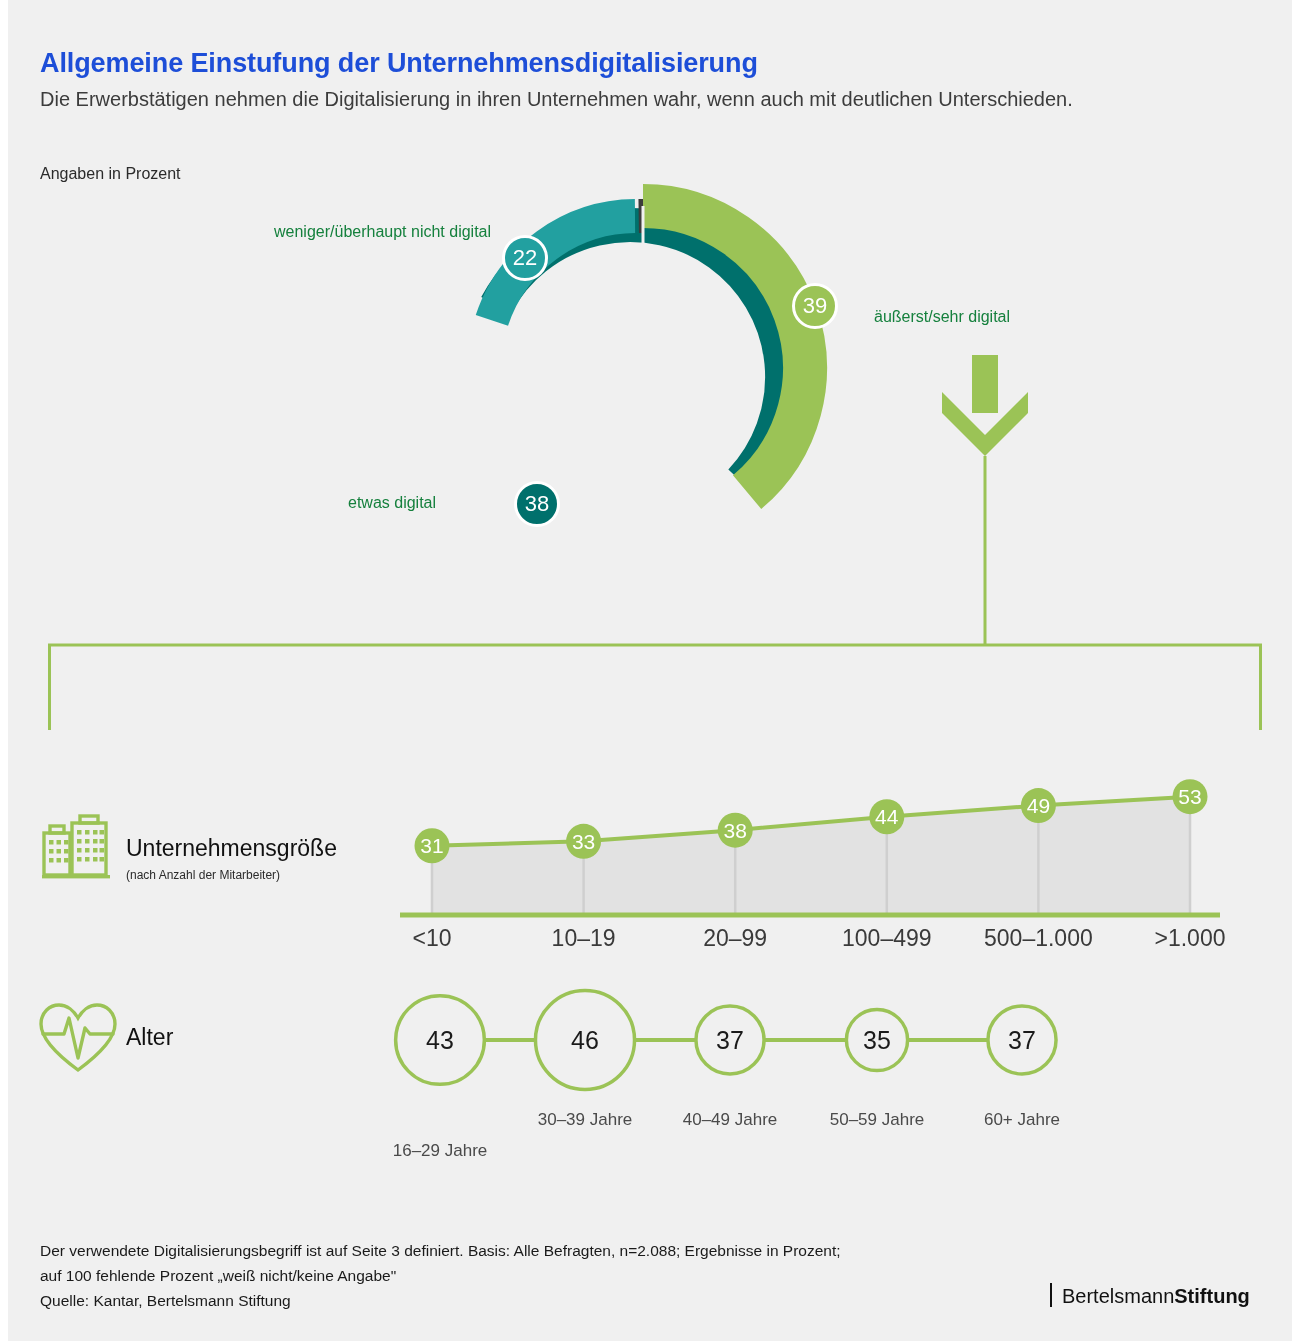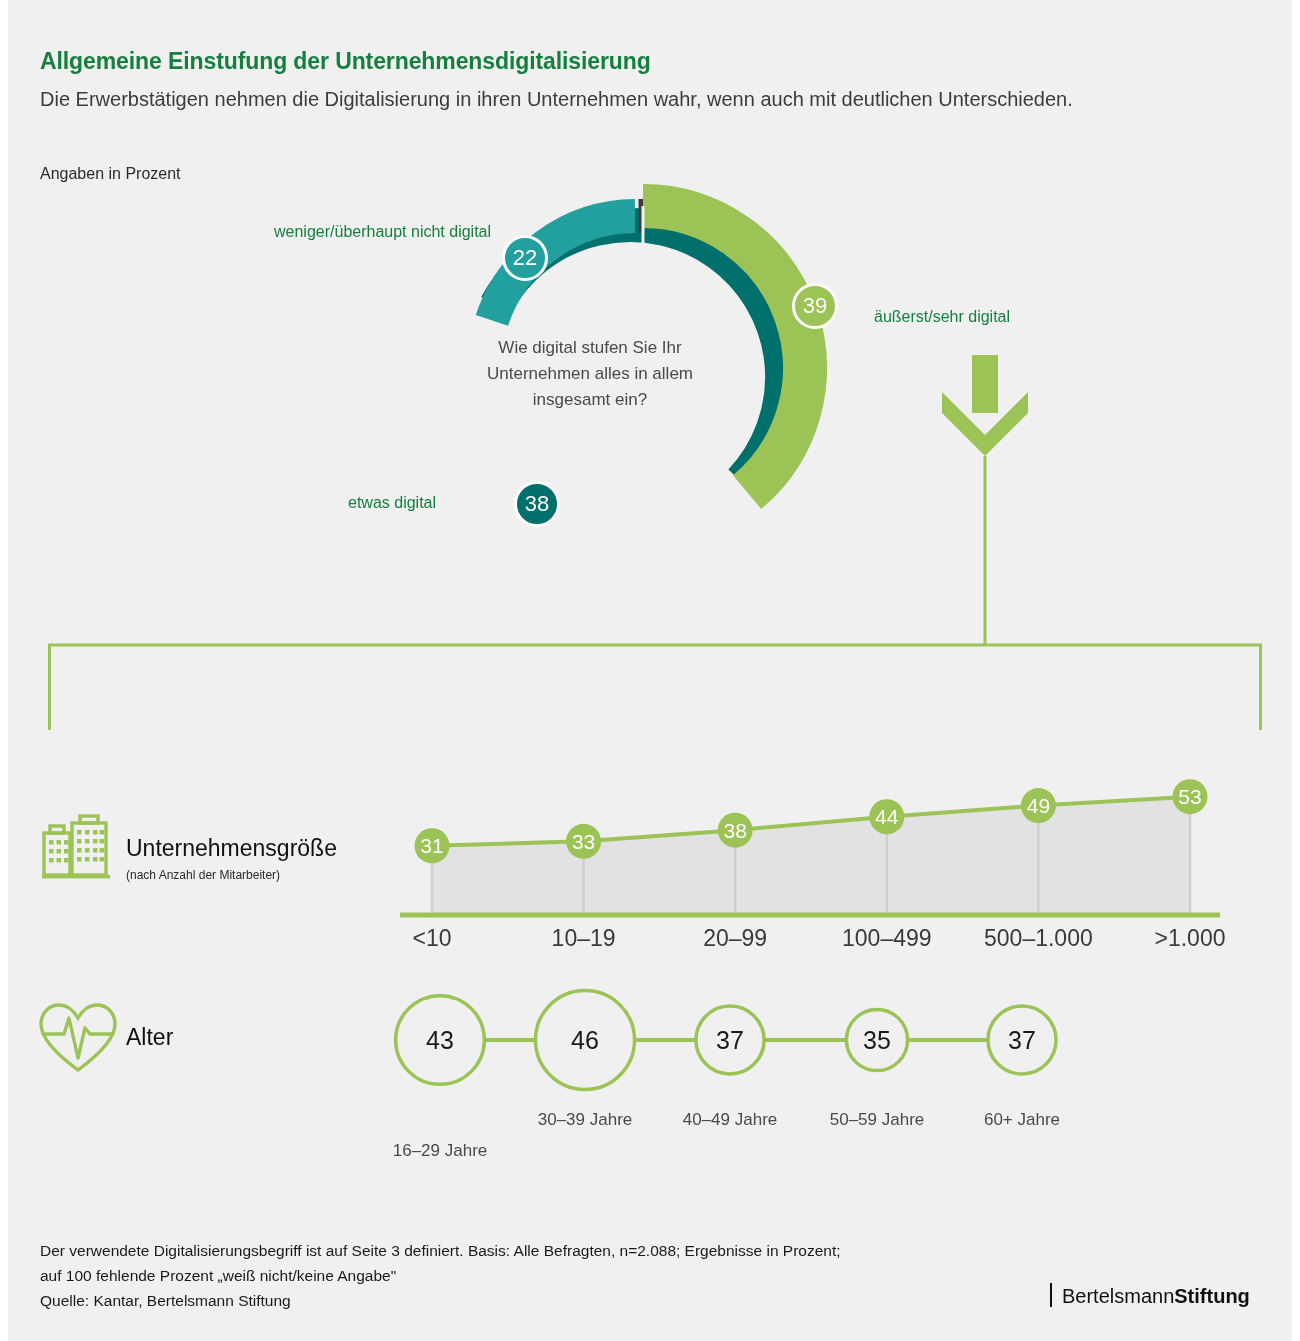--- a/index.html
+++ b/index.html
@@ -14,21 +14,21 @@
     border-left:8px solid #ffffff;
     border-right:8px solid #ffffff;
   }
   #inner{position:absolute;left:-8px;top:0;width:1300px;height:1341px;}
 
   .abs{position:absolute;}
 
   
   #title{
     left:40px;top:48px;
-    font-size:23px;font-weight:bold;color:#15803d;
+    font-size:27px;font-weight:bold;color:#1d4ed8;
     letter-spacing:-0.1px;
   }
   #subtitle{
     left:40px;top:88px;
     font-size:20px;color:#3c3c3c;font-weight:400;
   }
   #unit-note{
     left:40px;top:165px;
     font-size:16px;color:#2b2b2b;
   }
@@ -113,21 +113,20 @@
   </svg>
 
   <div class="abs donut-badge" id="badge-39">39</div>
   <div class="abs donut-badge" id="badge-22">22</div>
   <div class="abs donut-badge" id="badge-38">38</div>
 
   <div class="abs donut-label" id="label-weniger">weniger/überhaupt nicht digital</div>
   <div class="abs donut-label" id="label-etwas">etwas digital</div>
   <div class="abs donut-label" id="label-aeusserst">äußerst/sehr digital</div>
 
-  <div id="donut-center-text">Wie digital stufen Sie Ihr Unternehmen alles in allem insgesamt ein?</div>
 
   <svg class="abs" id="bracket" viewBox="0 0 1300 480">
 
     <g fill="#9bc356">
       <rect x="972" y="75" width="26" height="58"></rect>
       <polygon points="942,112 985,155 1028,112 1028,133 985,176 942,133"></polygon>
     </g>
 
     <line x1="985" y1="176" x2="985" y2="365" stroke="#9bc356" stroke-width="3"></line>
 

